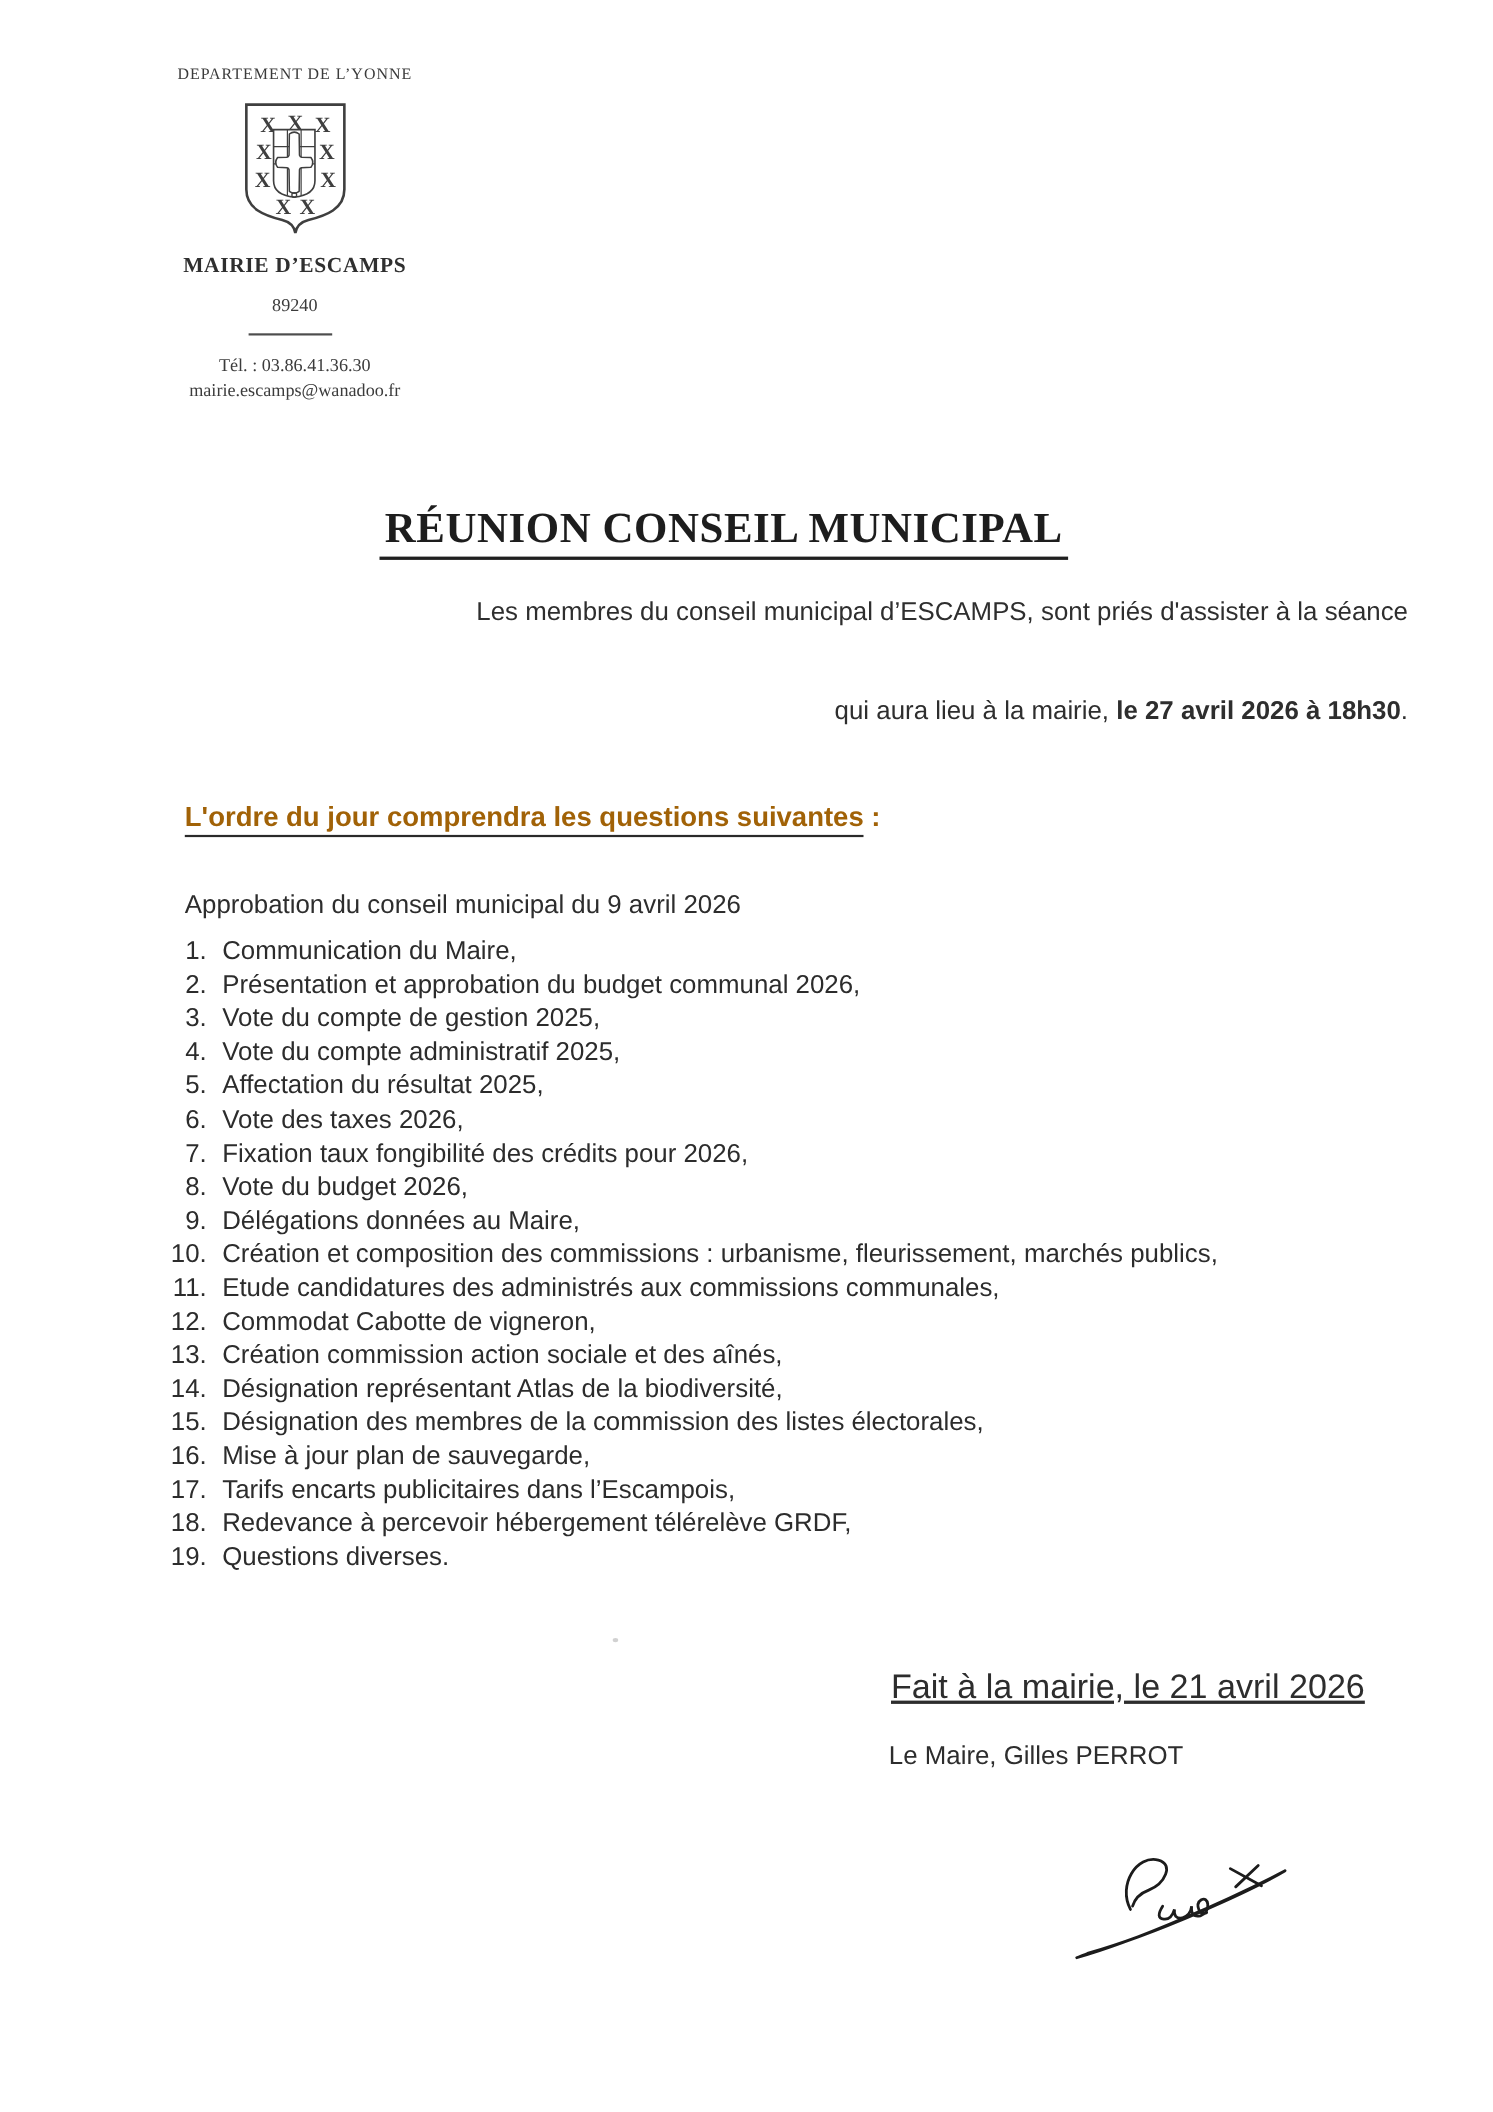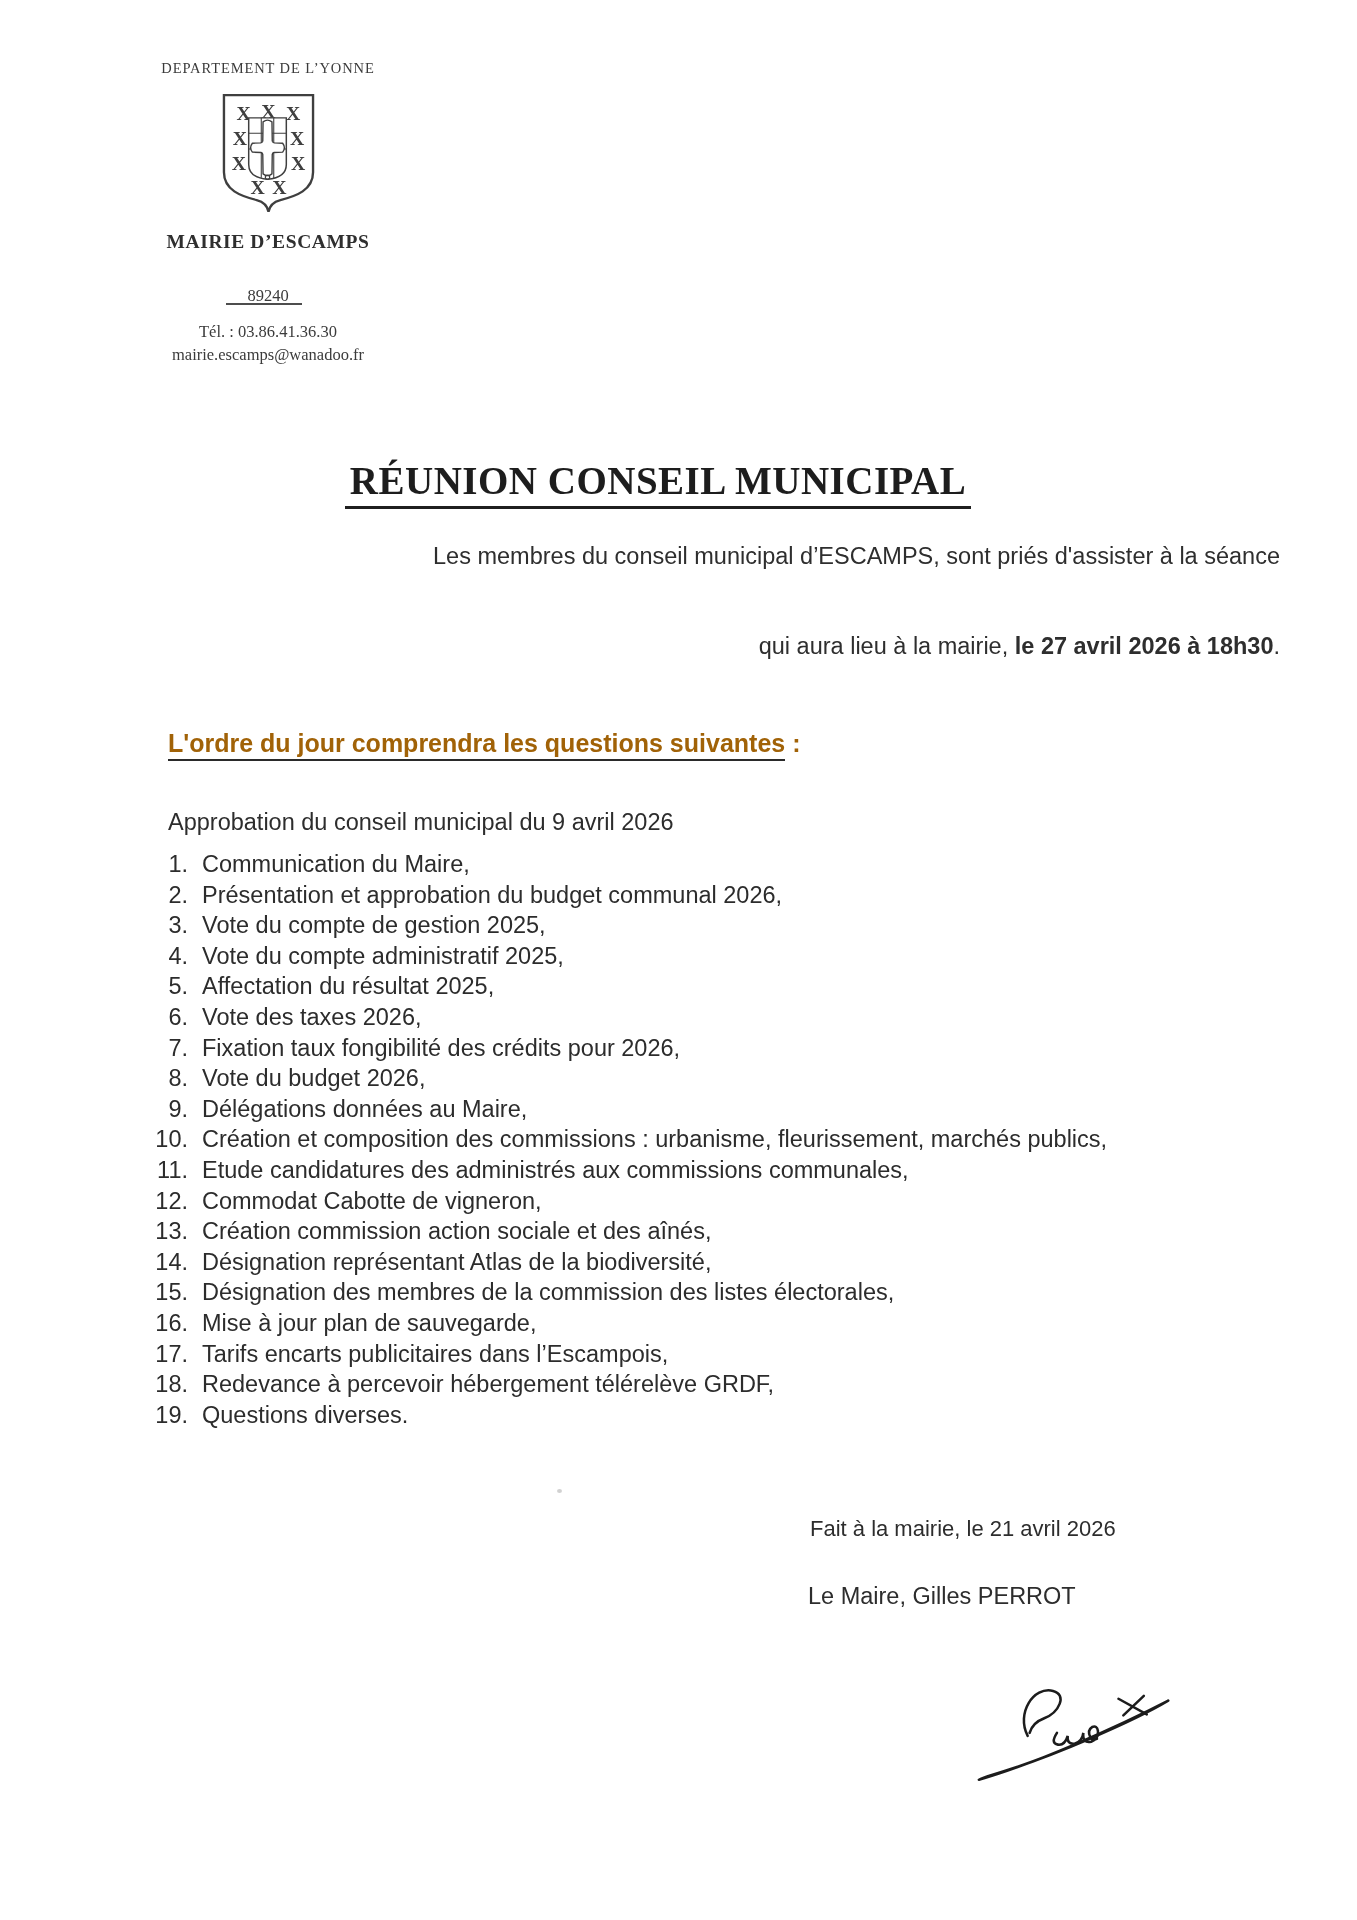--- a/index.html
+++ b/index.html
@@ -12,21 +12,21 @@
     color:#2d2d2d;
   }
   .abs { position:absolute; }
   .serif { font-family:"Liberation Serif","DejaVu Serif",serif; }
 
   
   .head-center { left:98px; width:340px; text-align:center; color:#3b3b3b; }
   #department  { top:60px;  font-size:14.5px; letter-spacing:0.9px; }
   #coat-of-arms{ left:219px; top:90px; }
   #town-hall   { top:231px; font-size:19.5px; font-weight:bold; letter-spacing:0.6px; color:#2f2f2f; }
-  #postal-code { top:286px; font-size:16.5px; }
+  #postal-code { top:268px; font-size:16.5px; }
   #head-divider{ left:226px; top:303px; width:76px; border-top:2px solid #4d4d4d; }
   #phone       { top:322px; font-size:16.5px; }
   #email       { top:345px; font-size:16.5px; }
 
   
   #title-block { left:0; top:458px; width:1224px; text-align:center;margin-left:46px; }
   #title-block .title-text {
     display:inline-block;
     font-family:"Liberation Serif","DejaVu Serif",serif;
     font-weight:bold; font-size:39px; letter-spacing:0.5px;
@@ -45,21 +45,21 @@
   
   #agenda-heading { left:168px; top:729px; font-size:25px; font-weight:bold; color:#a16207; white-space:nowrap; }
   #agenda-heading .underlined { border-bottom:2.5px solid #2a2a2a; padding-bottom:2px; }
   #agenda-preamble { left:168px; top:809px; font-size:23.5px; white-space:nowrap; }
   #agenda-list { left:0; top:851px; width:1357px; }
   .agenda-row { display:flex; align-items:baseline; height:30.6px; font-size:23.5px; color:#2c2c2c; }
   .agenda-row .num   { width:188px; text-align:right; flex:0 0 188px; }
   .agenda-row .label { margin-left:14px; white-space:nowrap; }
 
   
-  #place-date { left:810px; top:1516px; font-size:22px; white-space:nowrap; }
+  #place-date { left:810px; top:1516px; font-size:31px; white-space:nowrap;text-decoration:underline; }
   #signatory  { left:808px; top:1583px; font-size:23.5px; white-space:nowrap; }
   #signature  { left:973px; top:1670px; }
 
   
   #scan-speck { left:557px; top:1489px; width:5px; height:4px; background:#c9c9c9; border-radius:50%; opacity:.85; }
 </style>
 </head>
 <body>
 
 <div id="page">

